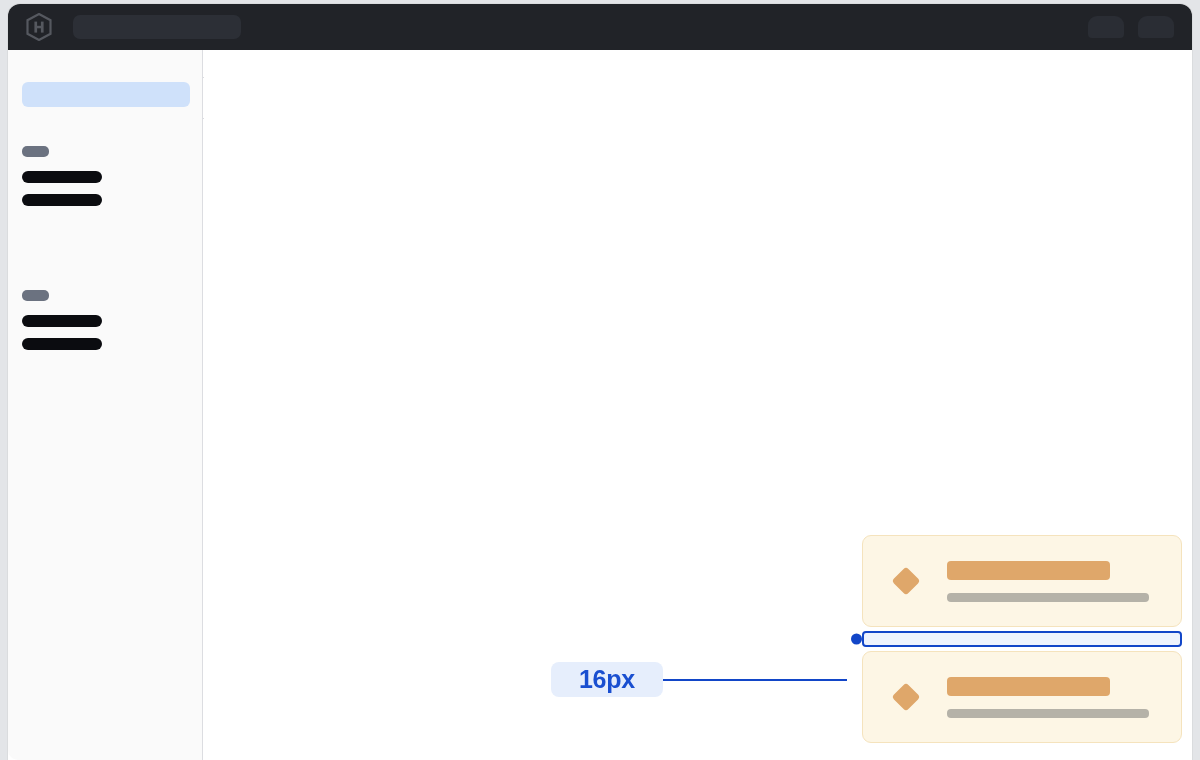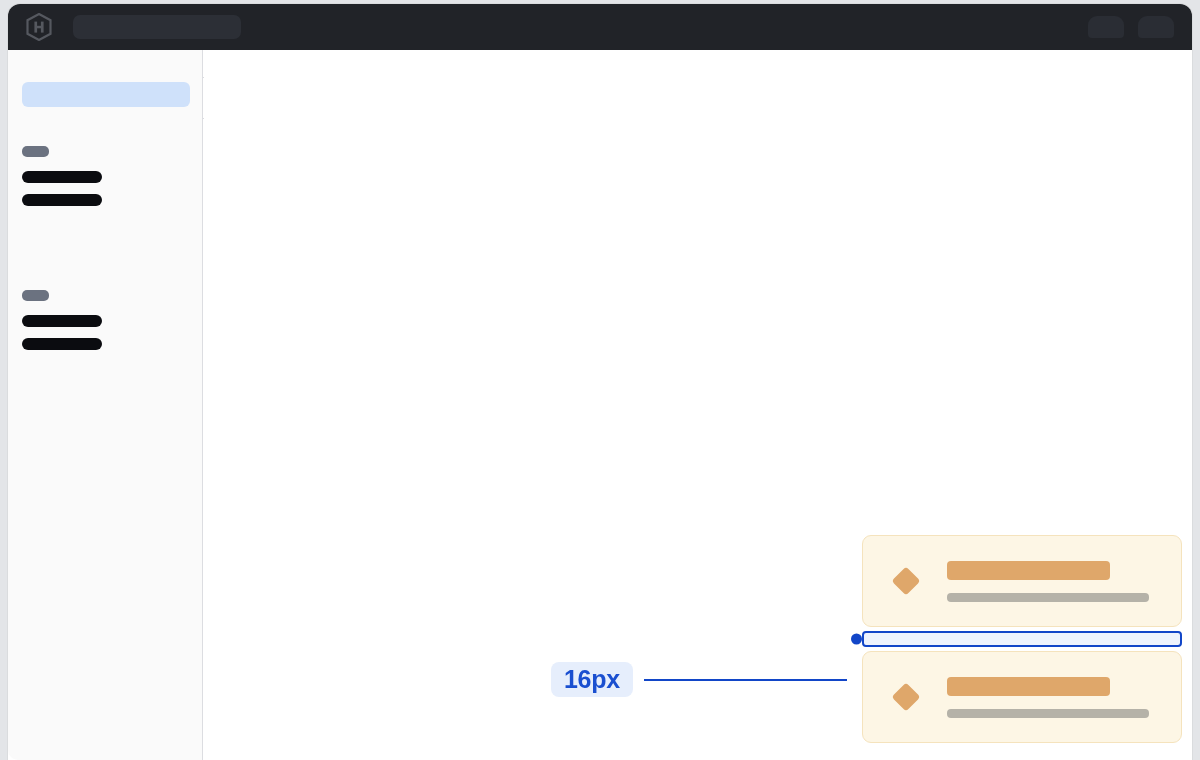--- a/index.html
+++ b/index.html
@@ -225,21 +225,21 @@
     width: 203px;
     height: 2px;
     background: #1246c8;
   }
 
   .measure-badge {
     position: absolute;
     left: 347px;
     top: 612px;
     height: 35px;
-    padding: 0 13px;
+    padding: 0 28px;
     display: flex;
     align-items: center;
     border-radius: 8px;
     background: #e6eefc;
     color: #1a4fd0;
     font-size: 25px;
     font-weight: bold;
     letter-spacing: -0.3px;
     font-family: "Liberation Sans", sans-serif;
   }

